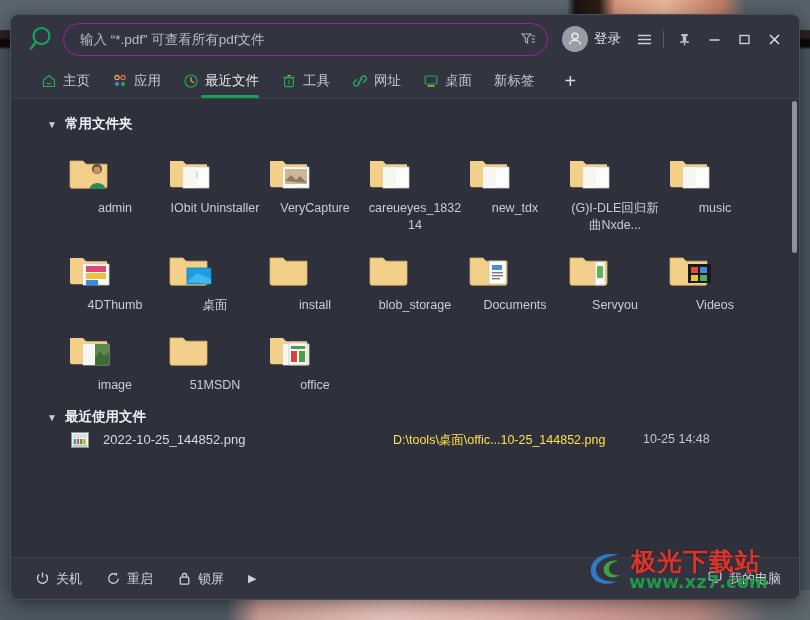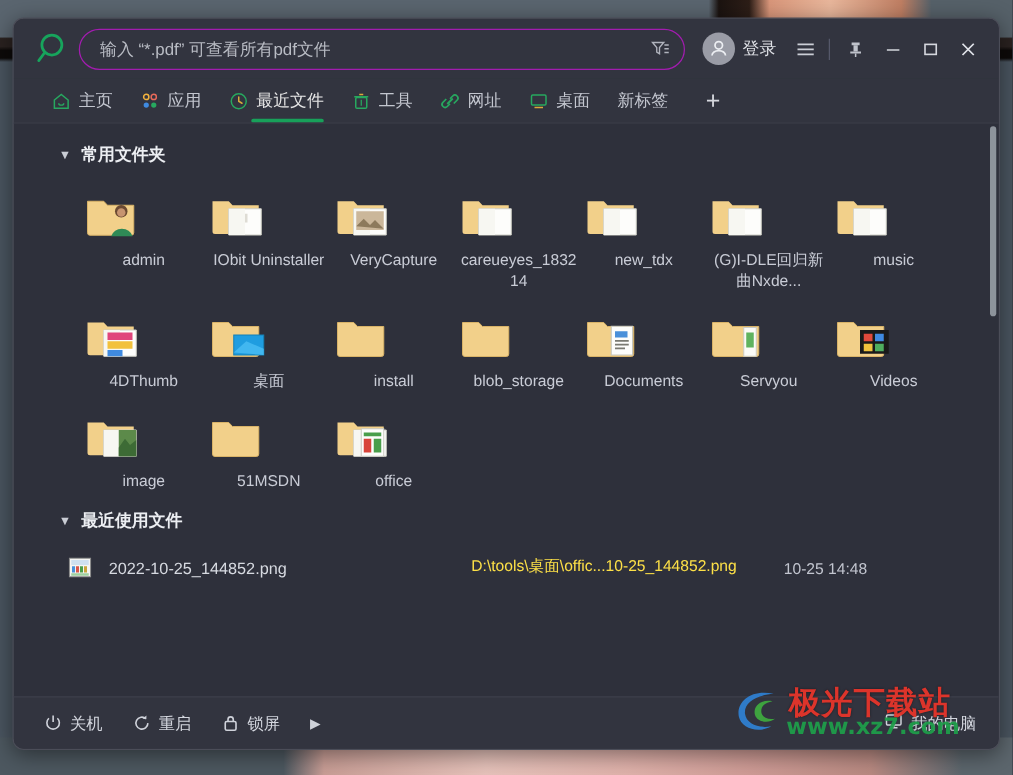--- a/index.html
+++ b/index.html
@@ -134,23 +134,23 @@
   .cell .nm{
     margin-top:7px;
     color:#c9ccd6; font-size:12.5px; line-height:17px;
     text-align:center; width:96px;
     word-break:break-word;
   }
 
   
   #recent-head{ padding-top:14px; }
   .rrow{
-    display:flex; align-items:flex-end;
+    display:flex; align-items:flex-start;
     height:30px;
-    padding-left:44px;
+    padding-left:60px;
     color:#d2d5dd;
     font-size:13px;
   }
   .rrow .ricon{ width:18px;height:16px;flex:none;margin-right:14px;}
   .rrow .rname{ width:290px; color:#d7dae1; }
   .rrow .rpath{ width:250px; color:#fde047; font-size:12.5px;}
   .rrow .rtime{ color:#c2c5cf; font-size:12.5px; }
 
   
   #vscroll{

